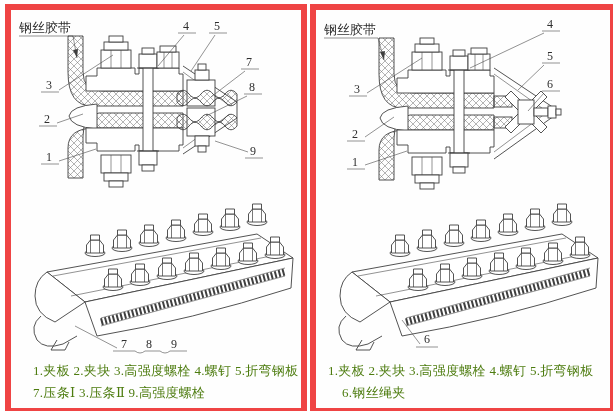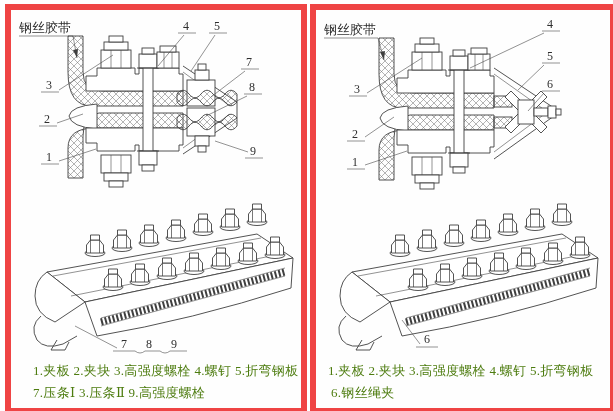--- a/index.html
+++ b/index.html
@@ -287,16 +287,16 @@
             <use href="#boltB" x="237" y="246"></use>
           <use href="#boltB" x="264" y="240"></use>
         </g>
         <g>
           <path class="thin" d="M86,310 L104,334 M100,337 H122"></path>
           <text x="111" y="333" text-anchor="middle">6</text>
         </g>
       </g>
     </svg>
     <div class="cap" style="left:12px;top:352px;">1.夹板 2.夹块 3.高强度螺栓 4.螺钉 5.折弯钢板</div>
-    <div class="cap" style="left:15px;top:374px;">6.钢丝绳夹</div>
+    <div class="cap" style="left:26px;top:374px;">6.钢丝绳夹</div>
   </div>
 
 </div>
 
 </body></html>

